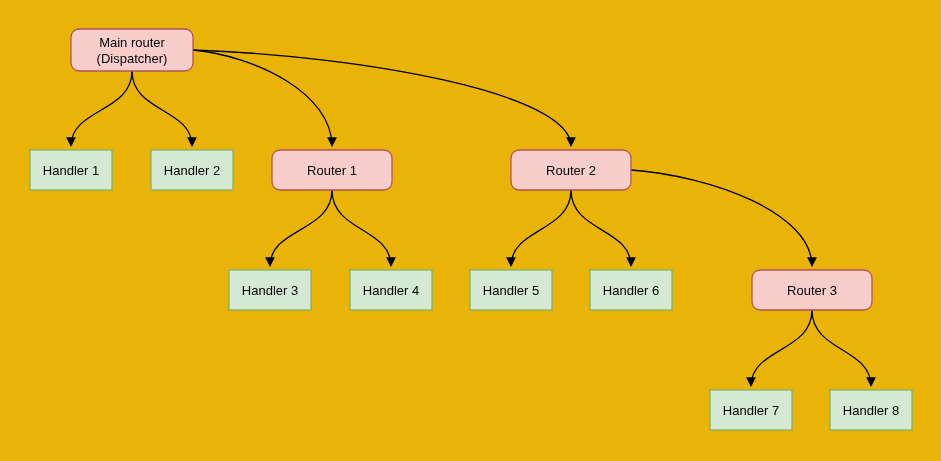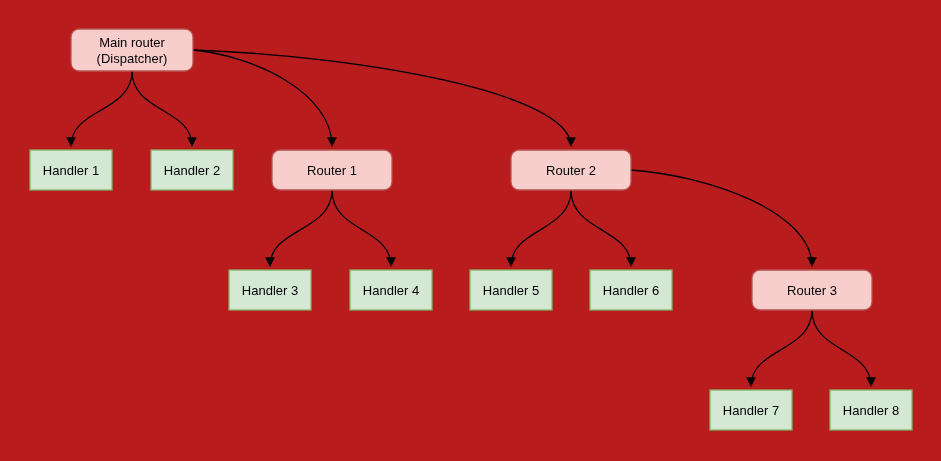--- a/index.html
+++ b/index.html
@@ -5,21 +5,21 @@
   html, body {
     margin: 0;
     padding: 0;
     background: #ffffff;
     font-family: "Liberation Sans", sans-serif;
   }
   .canvas-wrap {
     position: relative;
     width: 941px;
     height: 461px;
-    background: #b91c1c;
+    background: #eab308;
     overflow: hidden;
   }
   svg {
     display: block;
   }
   .node-rect {
     stroke-width: 1.3;
   }
   .edge-path {
     fill: none;

